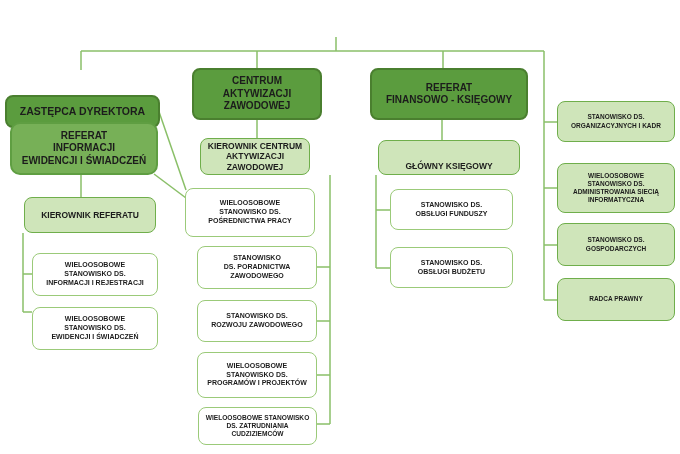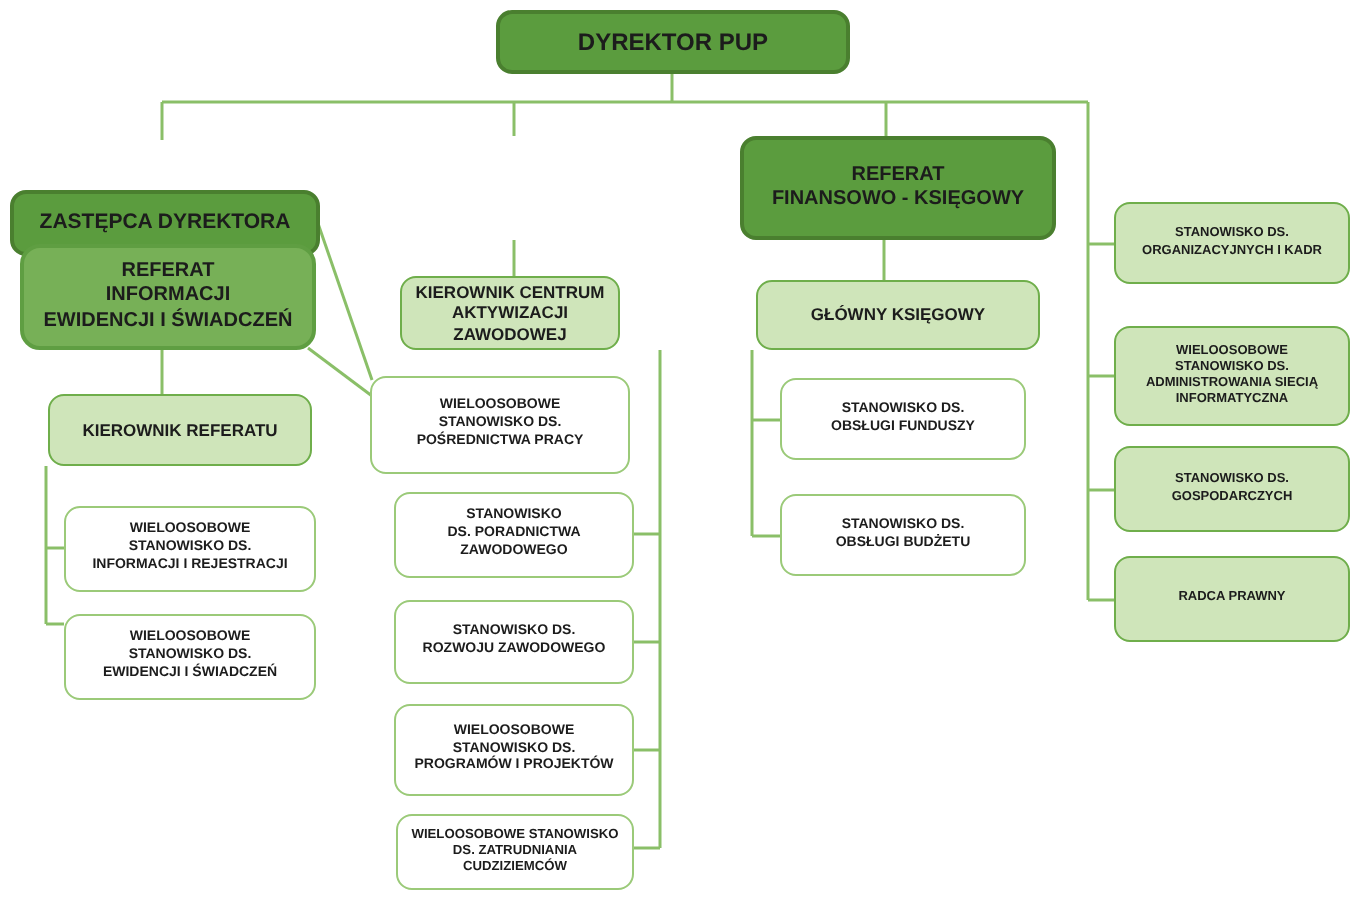--- a/index.html
+++ b/index.html
@@ -27,21 +27,21 @@
   #n-st-informacji       { left:32px;  top:253px; width:126px; height:43px; font-size:7px; }
   #n-st-ewidencji        { left:32px;  top:307px; width:126px; height:43px; font-size:7px; }
   #n-centrum             { left:192px; top:68px;  width:130px; height:52px; font-size:10px; }
   #n-kierownik-centrum   { left:200px; top:138px; width:110px; height:37px; font-size:8.5px; }
   #n-st-posrednictwa     { left:185px; top:188px; width:130px; height:49px; font-size:7px; }
   #n-st-poradnictwa      { left:197px; top:246px; width:120px; height:43px; font-size:7px; }
   #n-st-rozwoju          { left:197px; top:300px; width:120px; height:42px; font-size:7px; }
   #n-st-programow        { left:197px; top:352px; width:120px; height:46px; font-size:7px; }
   #n-st-zatrudniania     { left:198px; top:407px; width:119px; height:38px; font-size:6.6px; }
   #n-referat-fk          { left:370px; top:68px;  width:158px; height:52px; font-size:10px; }
-  #n-glowny-ksiegowy     { left:378px; top:140px; width:142px; height:35px; font-size:8.5px; }
+  #n-glowny-ksiegowy     { left:378px; top:140px; width:142px; height:35px; font-size:8.5px;align-items:flex-end; }
   #n-st-funduszy         { left:390px; top:189px; width:123px; height:41px; font-size:7px; }
   #n-st-budzetu          { left:390px; top:247px; width:123px; height:41px; font-size:7px; }
   #n-st-org-kadr         { left:557px; top:101px; width:118px; height:41px; font-size:6.5px; }
   #n-st-siec             { left:557px; top:163px; width:118px; height:50px; font-size:6.5px; }
   #n-st-gospodarczych    { left:557px; top:223px; width:118px; height:43px; font-size:6.5px; }
   #n-radca               { left:557px; top:278px; width:118px; height:43px; font-size:6.5px; }
 </style>
 </head>
 <body>
 
@@ -72,23 +72,20 @@
       <path d="M317 321 H330"></path>
       <path d="M317 375 H330"></path>
       <path d="M317 424 H330"></path>
       <path d="M442 120 V140"></path>
       <path d="M376 175 V268"></path>
       <path d="M376 210 H390"></path>
       <path d="M376 268 H390"></path>
     </g>
   </svg>
 
-  <div class="n lv1" id="n-dyrektor">
-    <span>DYREKTOR PUP</span>
-  </div>
 
   <div class="n lv1" id="n-zastepca">
     <span>ZASTĘPCA DYREKTORA</span>
   </div>
 
   <div class="n lv2" id="n-referat-inf">
     <span>REFERAT
 INFORMACJI
 EWIDENCJI I ŚWIADCZEŃ</span>
   </div>
@@ -102,20 +99,24 @@
 STANOWISKO DS.
 INFORMACJI I REJESTRACJI</span>
   </div>
 
   <div class="n wt" id="n-st-ewidencji">
     <span>WIELOOSOBOWE
 STANOWISKO DS.
 EWIDENCJI I ŚWIADCZEŃ</span>
   </div>
 
+  <div class="n lv1" id="n-centrum">
+    <span>CENTRUM AKTYWIZACJI
+ZAWODOWEJ</span>
+  </div>
 
   <div class="n lt" id="n-kierownik-centrum">
     <span>KIEROWNIK CENTRUM
 AKTYWIZACJI ZAWODOWEJ</span>
   </div>
 
   <div class="n wt" id="n-st-posrednictwa">
     <span>WIELOOSOBOWE
 STANOWISKO DS.
 POŚREDNICTWA PRACY</span>

